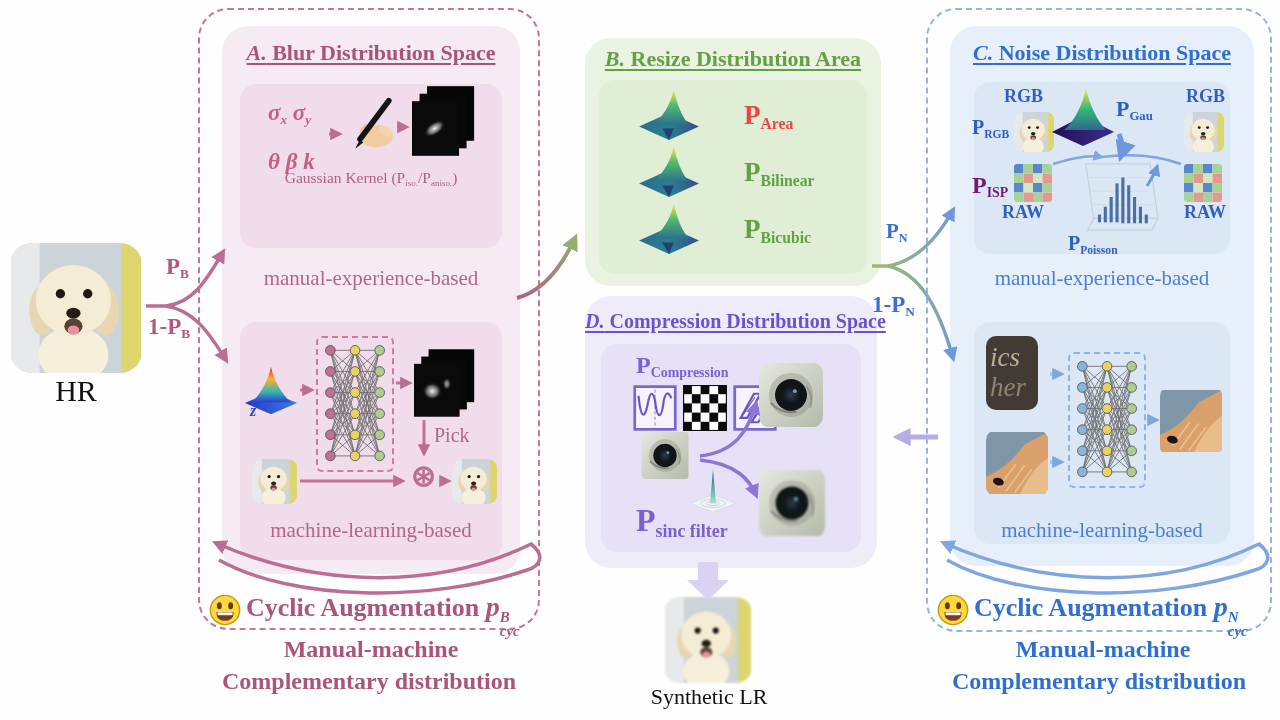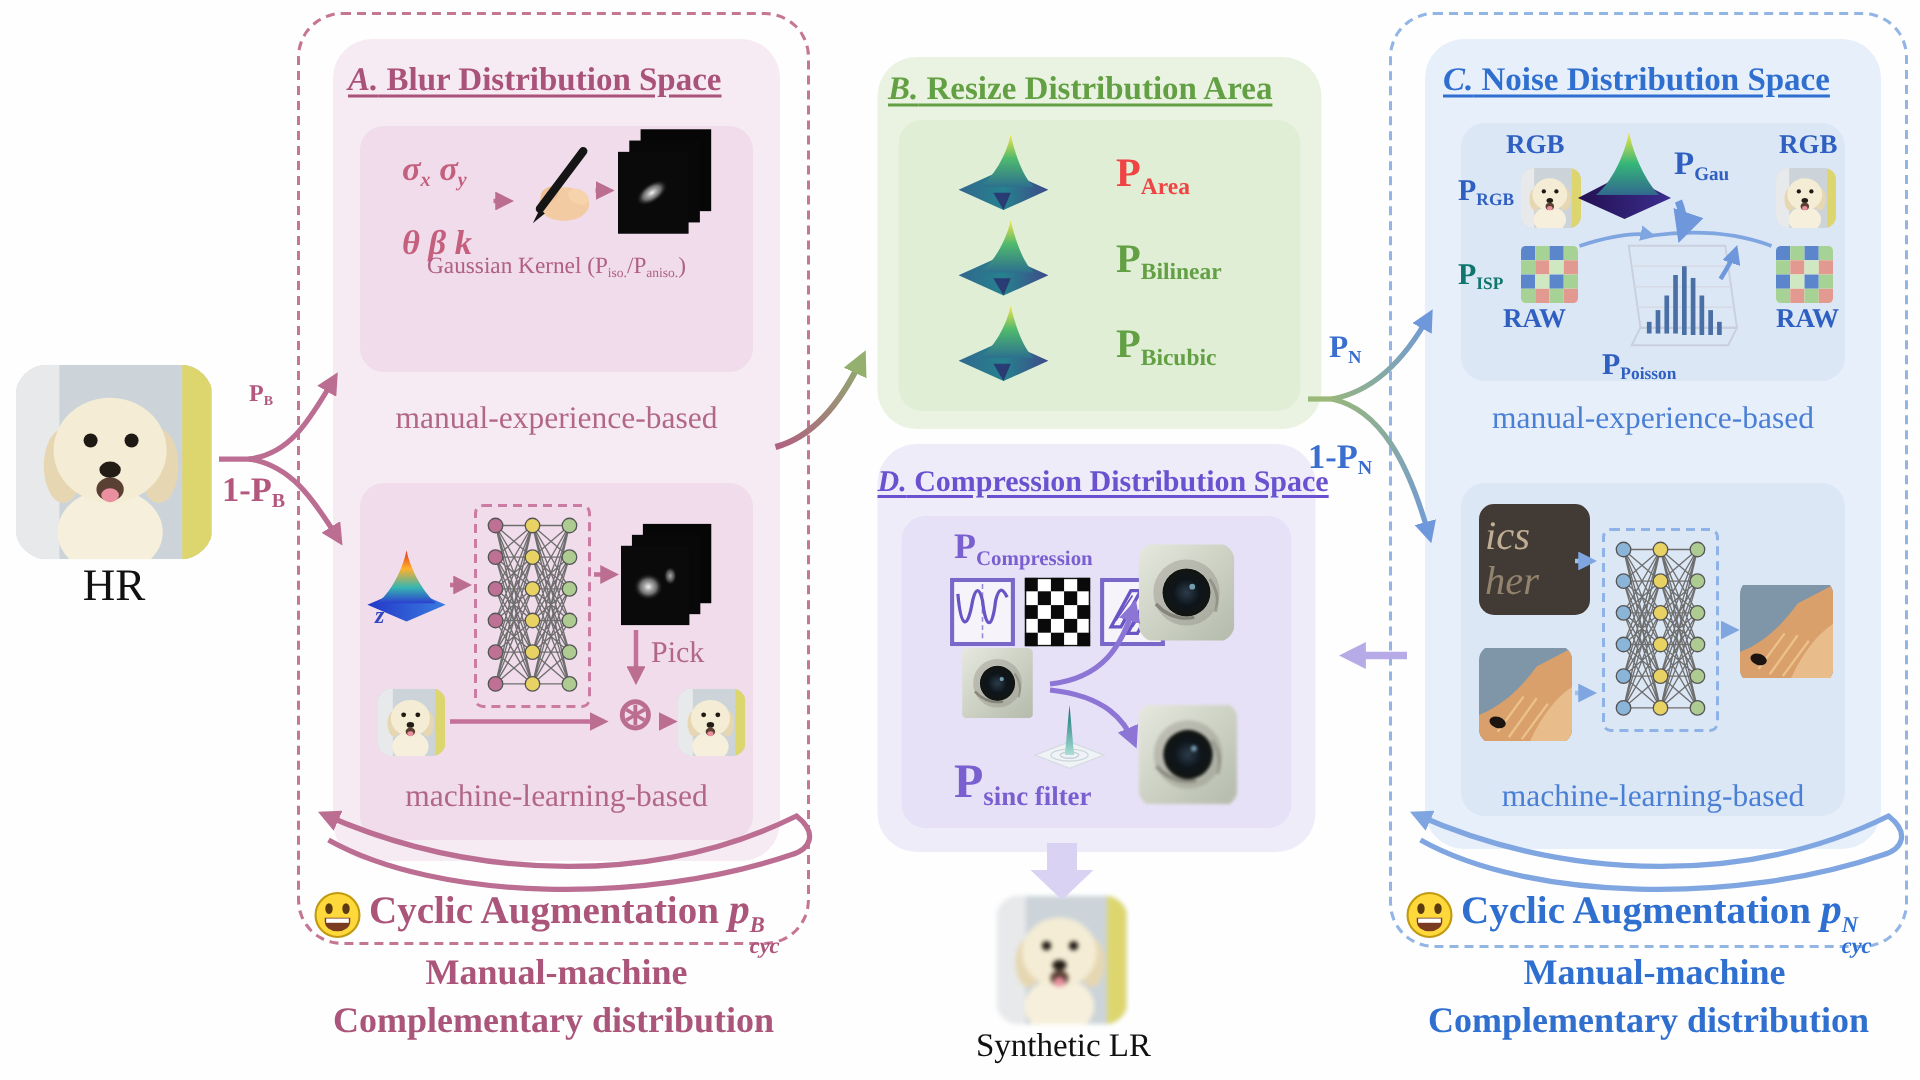--- a/index.html
+++ b/index.html
@@ -1,21 +1,21 @@
 <!DOCTYPE html>
 <html><head>
 <meta charset="utf-8">
 <style>
   *{margin:0;padding:0;box-sizing:border-box}
   body{font-family:"Liberation Serif",serif;background:#fff}
   .stage{position:relative;width:1280px;height:720px;background:#fefefe;overflow:hidden}
   .dashbox{position:absolute;border:2.5px dashed;border-radius:30px;z-index:1}
   .panel{position:absolute;border-radius:26px;z-index:1}
   .subbox{position:absolute;border-radius:16px;z-index:2}
-  .ptitle{position:absolute;font-weight:bold;white-space:nowrap;z-index:6;
+  .ptitle{position:absolute;font-weight:bold;text-align:center;white-space:nowrap;z-index:6;
           text-decoration:underline;text-underline-offset:3px;text-decoration-thickness:2px}
   .ptitle .letter{font-style:italic}
   .lbl{position:absolute;white-space:nowrap;z-index:6}
   .sub{font-size:.58em;vertical-align:-.32em}
   .imgbox{position:absolute;overflow:hidden;z-index:4}
   .icon{position:absolute;z-index:4}
   .netwrap{position:absolute;border:2px dashed;border-radius:6px;z-index:4}
   .ctr{text-align:center}
   .b{font-weight:bold}
   .i{font-style:italic}
@@ -278,21 +278,21 @@
   </symbol>
 </defs>
 </svg>
 
 <div class="imgbox" style="left:10px;top:243px;width:132px;height:130px;border-radius:22px">
   <svg width="132" height="130">
         <use href="#sym-dog"></use>
       </svg>
 </div>
 <div class="lbl ctr" style="left:10px;top:374px;width:132px;font-size:30px;color:#111"><span>HR</span></div>
-<div class="lbl b" style="left:166px;top:254px;font-size:16px;color:#b4577e"><span>P</span><span class="sub">B</span></div>
+<div class="lbl b" style="left:166px;top:254px;font-size:23px;color:#b4577e"><span>P</span><span class="sub">B</span></div>
 <div class="lbl b" style="left:148px;top:314px;font-size:23px;color:#b4577e"><span>1-P</span><span class="sub">B</span></div>
 
 <div class="dashbox" style="left:198px;top:8px;width:342px;height:622px;border-color:#c57693"></div>
 <div class="panel" style="left:222px;top:26px;width:298px;height:548px;background:#f6ebf2"></div>
 <div class="ptitle" style="left:232px;top:40px;width:278px;font-size:22px;color:#a9537a"><span class="letter">A.</span><span> Blur Distribution Space</span></div>
 
 <div class="subbox" style="left:240px;top:84px;width:262px;height:164px;background:#f0dcea"></div>
 <div class="lbl i b" style="left:268px;top:92px;font-size:23px;color:#c4607e;line-height:42px">
   <span>σ</span><span class="sub">x</span>
   <span>σ</span><span class="sub">y</span><br>
@@ -408,37 +408,37 @@
         <use href="#sym-dog"></use>
       </svg></div>
 <svg class="icon" style="left:1050px;top:86px" width="66" height="62">
       <use href="#sym-gau"></use>
     </svg>
 <div class="lbl b" style="left:1116px;top:96px;font-size:22px;color:#2f5fc0"><span>P</span><span class="sub">Gau</span></div>
 <div class="lbl b" style="left:1186px;top:86px;font-size:18px;color:#2f5fc0"><span>RGB</span></div>
 <div class="imgbox" style="left:1184px;top:112px;width:40px;height:40px;border-radius:8px"><svg width="40" height="40">
         <use href="#sym-dog"></use>
       </svg></div>
-<div class="lbl b" style="left:972px;top:172px;font-size:20px;color:#0f766e"><span>P</span><span class="sub">ISP</span></div>
+<div class="lbl b" style="left:972px;top:172px;font-size:24px;color:#701a75"><span>P</span><span class="sub">ISP</span></div>
 <div class="imgbox" style="left:1014px;top:164px;width:38px;height:38px;border-radius:3px"><svg width="38" height="38">
         <use href="#sym-bayer"></use>
       </svg></div>
 <div class="lbl b" style="left:1002px;top:202px;font-size:18px;color:#2f5fc0"><span>RAW</span></div>
 <svg class="icon" style="left:1076px;top:158px" width="84" height="78">
       <use href="#sym-poisson"></use>
     </svg>
 <div class="lbl b" style="left:1068px;top:232px;font-size:20px;color:#2f5fc0"><span>P</span><span class="sub">Poisson</span></div>
 <div class="imgbox" style="left:1184px;top:164px;width:38px;height:38px;border-radius:3px"><svg width="38" height="38">
         <use href="#sym-bayer"></use>
       </svg></div>
 <div class="lbl b" style="left:1184px;top:202px;font-size:18px;color:#2f5fc0"><span>RAW</span></div>
 <div class="lbl ctr" style="left:962px;top:266px;width:280px;font-size:21px;color:#4a7fd6"><span>manual-experience-based</span></div>
 
 <div class="subbox" style="left:974px;top:322px;width:256px;height:222px;background:#dce7f5"></div>
-<div class="textimg" style="left:986px;top:336px;width:74px;height:74px">
+<div class="textimg" style="left:986px;top:336px;width:52px;height:74px">
   <span>ics</span><br><span style="color:#93836e">her</span>
 </div>
 <div class="imgbox" style="left:986px;top:430px;width:62px;height:66px;border-radius:10px"><svg width="62" height="66">
         <use href="#sym-fur"></use>
       </svg></div>
 <div class="netwrap" style="left:1068px;top:352px;width:78px;height:136px;border-color:#8fb3e6">
   <svg width="74" height="132" style="fill:#8ab4d8">
         <use href="#sym-net"></use>
       </svg>
 </div>

